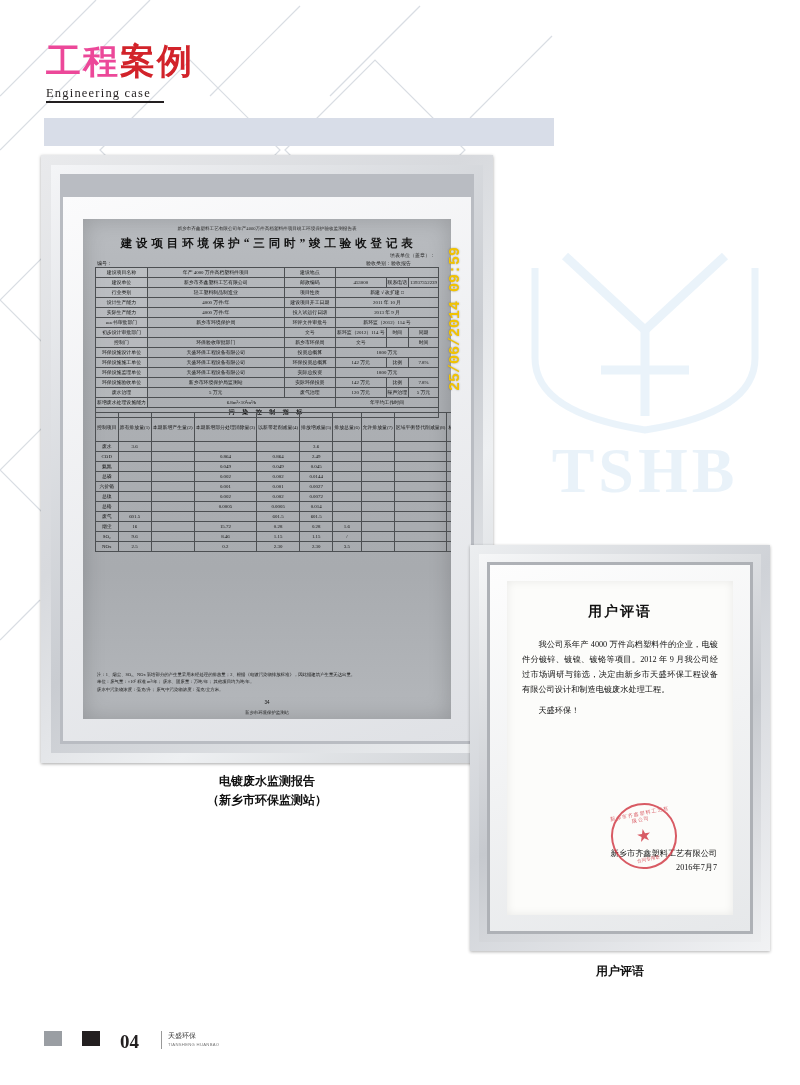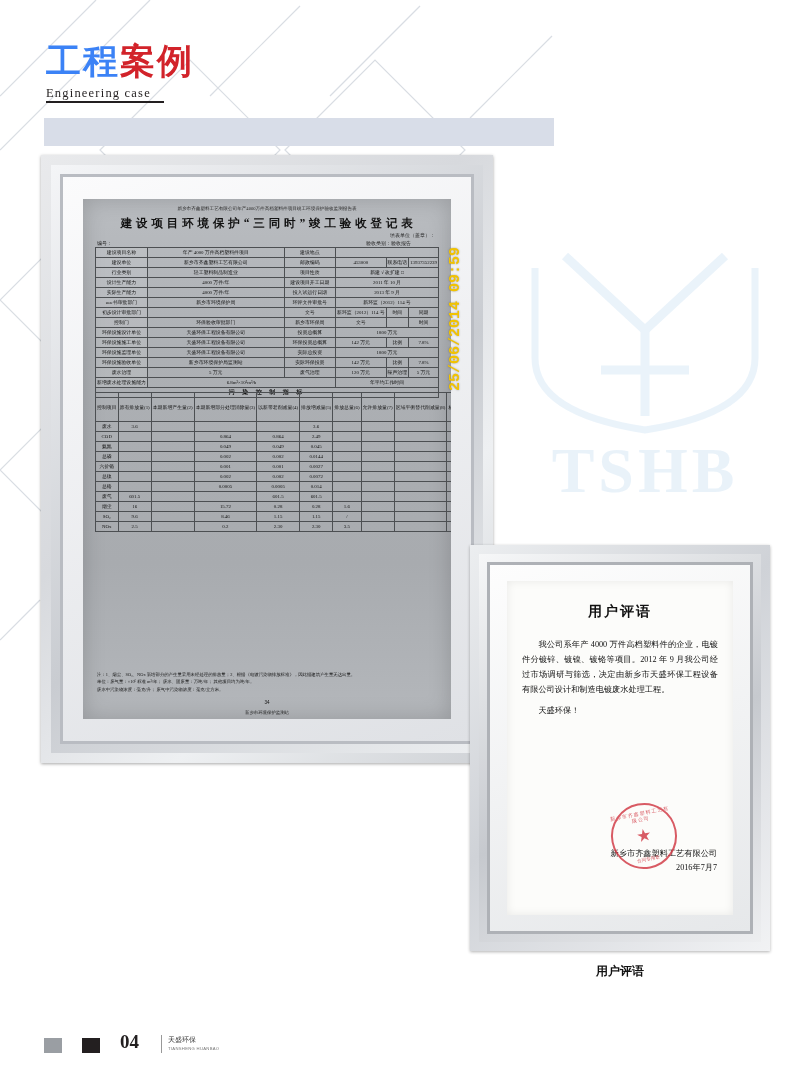--- a/index.html
+++ b/index.html
@@ -12,36 +12,36 @@
     color:#1a1a1a;
   }
   .page{position:absolute;inset:0;}
 
   
   .deco{position:absolute;left:0;top:0;width:800px;height:1085px;pointer-events:none;}
 
   
   .hdr{position:absolute;left:46px;top:44px;}
   .hdr-cn{font-family:"Liberation Serif", serif;font-weight:bold;font-size:35px;letter-spacing:2px;line-height:1;}
-  .hdr-cn .blk{color:#3b82f6;}
+  .hdr-cn .blk{color:#ec4899;}
   .hdr-cn .red{color:#d2232a;}
   .hdr-en{margin-top:7px;font-size:12.5px;letter-spacing:1.2px;color:#231f20;font-family:"Liberation Serif", serif;}
   .hdr-rule{position:absolute;left:46px;top:101px;width:118px;height:2px;background:#231f20;}
 
   .band{position:absolute;left:44px;top:118px;width:510px;height:28px;background:#d8dde8;}
 
   
   .photo-left{
     position:absolute;left:41px;top:155px;width:452px;height:608px;
     background:linear-gradient(135deg,#e9eaec 0%,#d7d9dd 40%,#eef0f2 70%,#cfd2d6 100%);
     box-shadow:0 1px 3px rgba(0,0,0,.35);
   }
   .frame-outer{position:absolute;inset:10px;background:linear-gradient(140deg,#f4f5f7,#c9ccd1 55%,#eceef0);}
   .frame-mid{position:absolute;inset:9px;background:#b9bcc2;}
-  .frame-inner{position:absolute;inset:3px;background:linear-gradient(160deg,#fbfbfc,#dfe1e5);}
+  .frame-inner{position:absolute;inset:3px;background:linear-gradient(160deg,#fbfbfc,#dfe1e5);margin-top:20px;}
   .doc-sheet{
     position:absolute;left:20px;top:22px;right:20px;bottom:22px;
     background:linear-gradient(180deg,#b9bcc0 0%,#adb0b4 30%,#a8abaf 70%,#b4b7bb 100%);
     box-shadow:inset 0 0 22px rgba(0,0,0,.18);
     overflow:hidden;
   }
   .sheet-topline{
     position:absolute;left:8px;right:8px;top:6px;text-align:center;
     font-size:4.6px;line-height:7px;color:#2a2a2a;white-space:nowrap;overflow:hidden;
     font-family:"Liberation Serif", serif;
@@ -111,21 +111,21 @@
   .r-sign{position:absolute;right:16px;bottom:40px;text-align:right;font-family:"Liberation Serif", serif;font-size:8.2px;line-height:14px;color:#111;}
   .stamp{
     position:absolute;right:56px;bottom:46px;width:62px;height:62px;border:2px solid #cf2e3a;border-radius:50%;
     color:#cf2e3a;opacity:.78;transform:rotate(-11deg);
   }
   .stamp .star{position:absolute;left:50%;top:50%;transform:translate(-50%,-52%);font-size:17px;line-height:1;}
   .stamp .ring-txt{position:absolute;left:0;top:5px;width:100%;text-align:center;font-size:5px;letter-spacing:1px;}
   .stamp .btm-txt{position:absolute;left:0;bottom:5px;width:100%;text-align:center;font-size:4.6px;}
 
   
-  .footer{position:absolute;left:44px;bottom:32px;display:flex;align-items:flex-end;gap:20px;}
+  .footer{position:absolute;left:44px;bottom:32px;display:flex;align-items:flex-start;gap:20px;}
   .f-sq{width:18px;height:15px;background:#231f20;}
   .f-sq.gray{background:#9a9ea3;}
   .f-num{font-family:"Liberation Serif", serif;font-weight:bold;font-size:19px;color:#231f20;}
   .f-brand{font-size:7px;line-height:9px;color:#333;border-left:1px solid #999;padding-left:6px;margin-left:2px;}
   .f-brand .en{font-size:4.2px;color:#777;letter-spacing:.3px;}
 </style>
 </head>
 <body>
 
 <div class="page">
@@ -431,20 +431,22 @@
             <div class="sheet-bottomline">新乡市环境保护监测站</div>
           </div>
 
         </div>
       </div>
     </div>
     <div class="timestamp">25/06/2014 09:59</div>
   </div>
 
   <div class="caption" style="left:41px;top:772px;width:452px;">
+    <div>电镀废水监测报告</div>
+    <div>（新乡市环保监测站）</div>
   </div>
 
   <div class="tshb">
     <svg viewBox="0 0 280 200" width="280" height="200">
       <g fill="none" stroke="#bcd8ef" stroke-width="9">
         <path d="M60 18 L140 92 L220 18"></path>
         <path d="M140 92 L140 178"></path>
         <path d="M96 132 L184 132"></path>
         <path d="M30 30 L30 120 Q30 175 140 192 Q250 175 250 120 L250 30" stroke-width="7"></path>
       </g>

